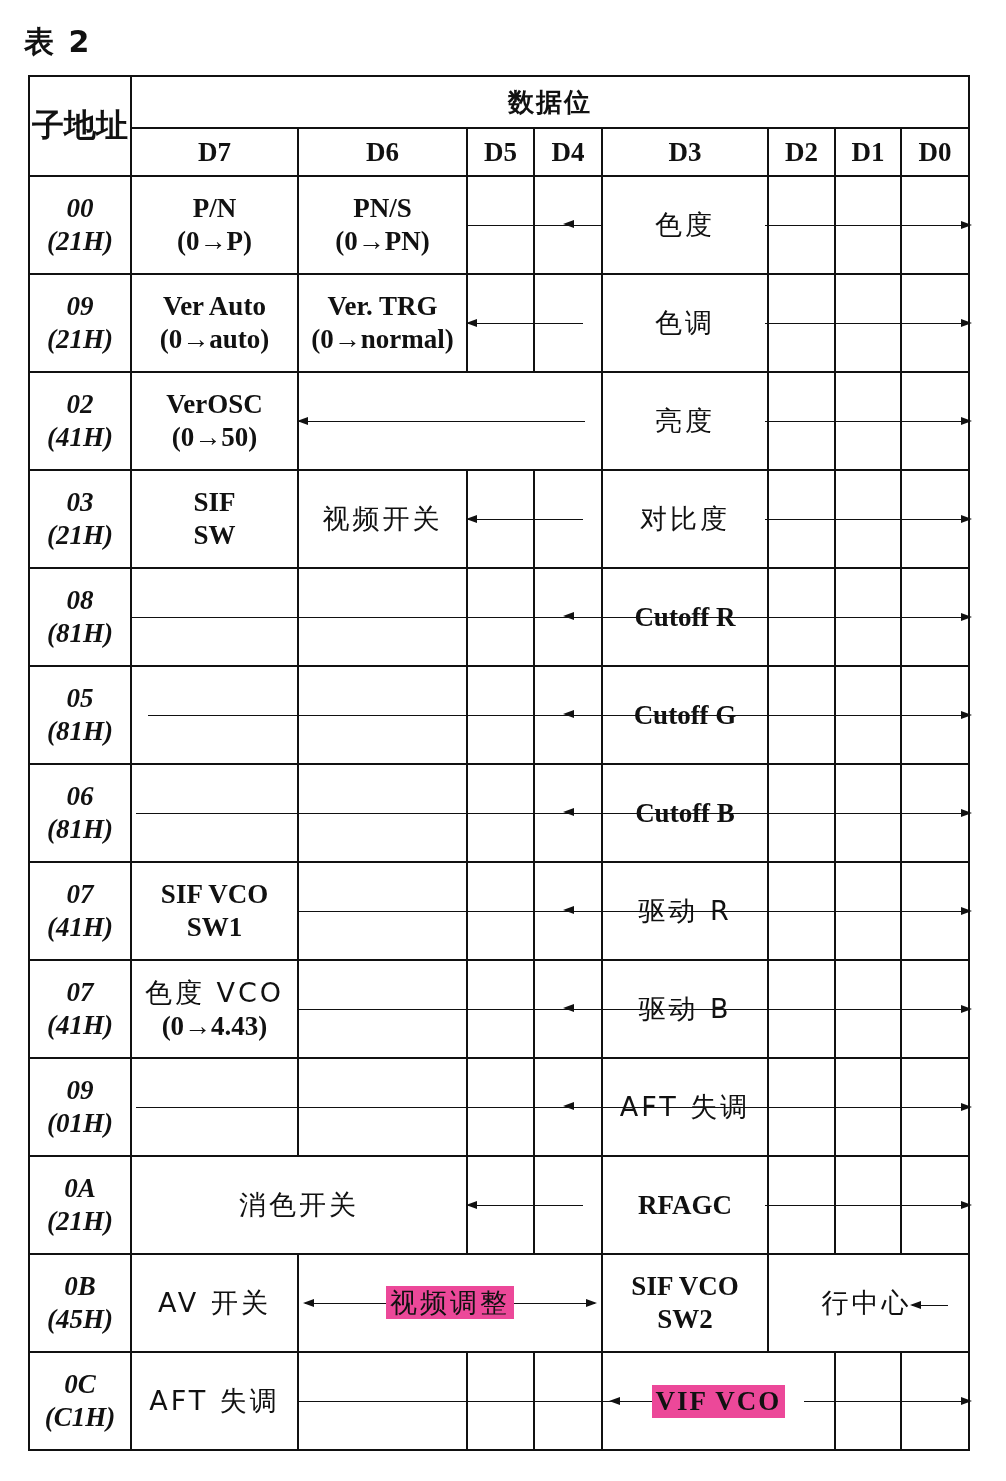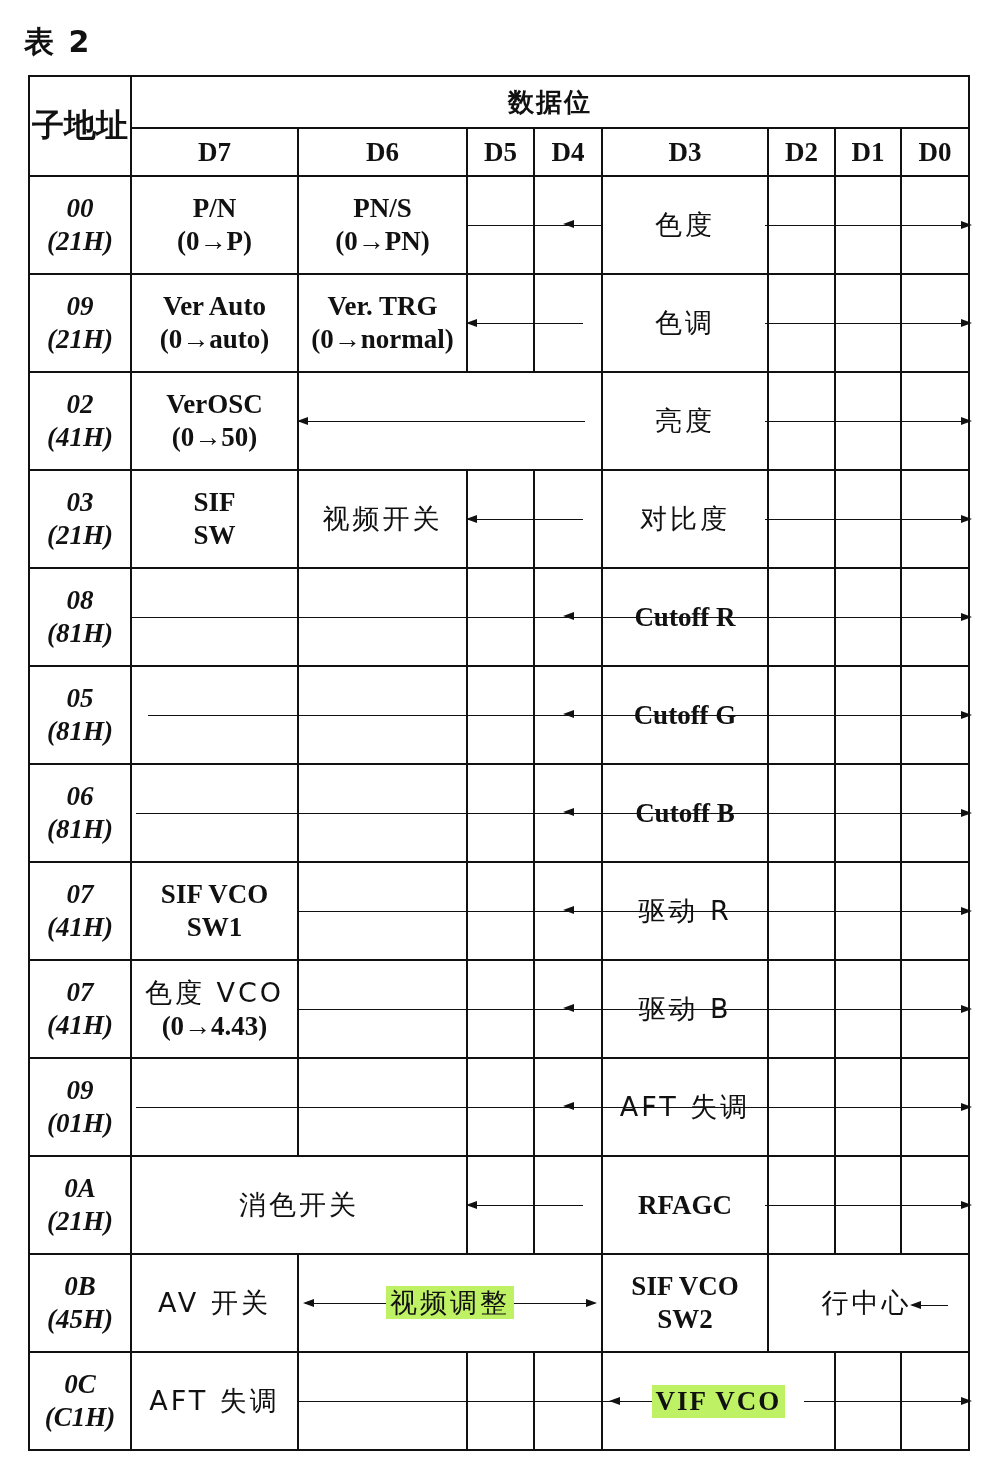--- a/index.html
+++ b/index.html
@@ -11,21 +11,21 @@
               table-layout: fixed; width: 940px; }
   table.reg td { border: 2.5px solid #111; text-align: center; vertical-align: middle;
                  padding: 0; position: relative; font-size: 27px; line-height: 33px;
                  font-weight: bold; }
   tr.h1 td { height: 50px; }
   tr.h2 td { height: 46px; }
   tr.body td { height: 96px; }
   .hdr-addr { font-family: "DejaVu Sans", sans-serif; font-size: 32px; font-weight: bold; }
   .hdr-data { font-family: "DejaVu Sans", sans-serif; font-size: 26px; font-weight: bold; letter-spacing: 2px; }
   .cn { font-family: "DejaVu Sans", sans-serif; font-weight: normal; font-size: 27px; letter-spacing: 3px; }
-  .cell-text { position: relative; z-index: 2; background: #bef264; padding: 0 4px; display: inline-block; }
+  .cell-text { position: relative; z-index: 2; background: #ec4899; padding: 0 4px; display: inline-block; }
   .arrow { position: absolute; top: 50%; height: 0; border-top: 1.4px solid #111; z-index: 1; }
   .arrow.left::before { content: ""; position: absolute; left: -2px; top: -5px;
                         border-right: 11px solid #111; border-top: 4px solid transparent;
                         border-bottom: 4px solid transparent; }
   .arrow.right::after { content: ""; position: absolute; right: -2px; top: -5px;
                         border-left: 11px solid #111; border-top: 4px solid transparent;
                         border-bottom: 4px solid transparent; }
   .addr { font-size: 27px; line-height: 33px; font-style: italic; }
   .small { font-size: 24px; margin-left: 12px; }
 </style>

